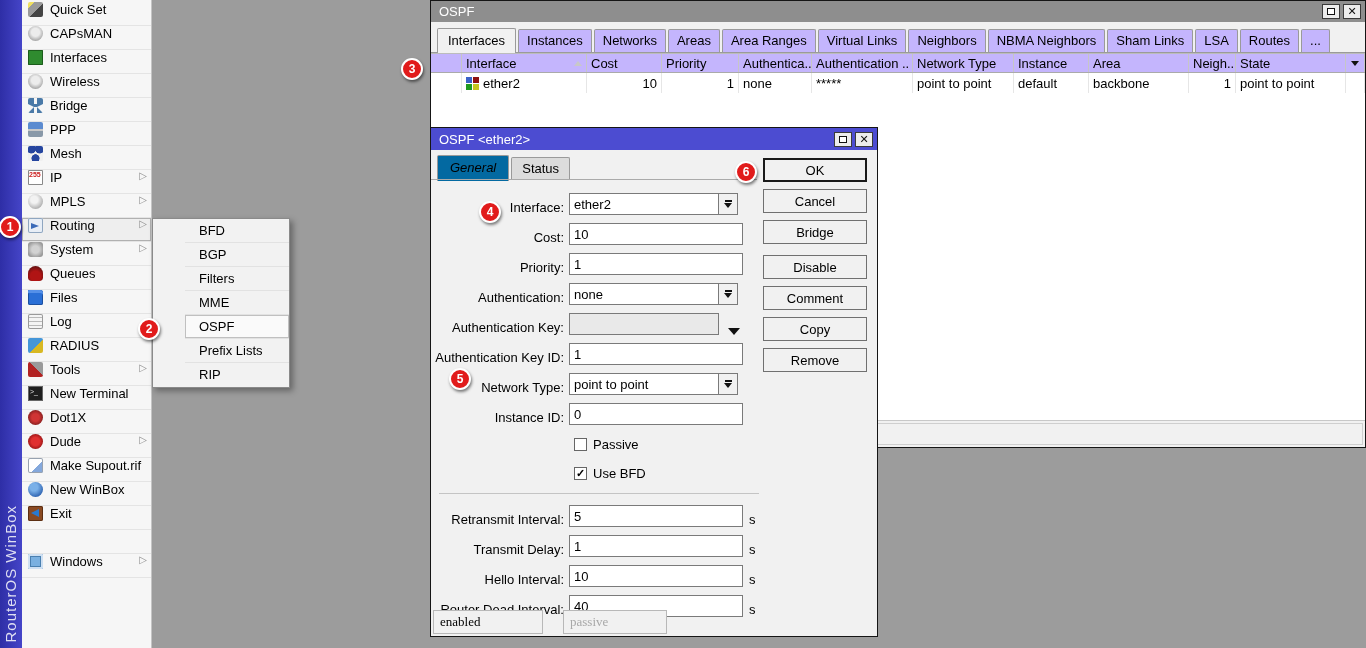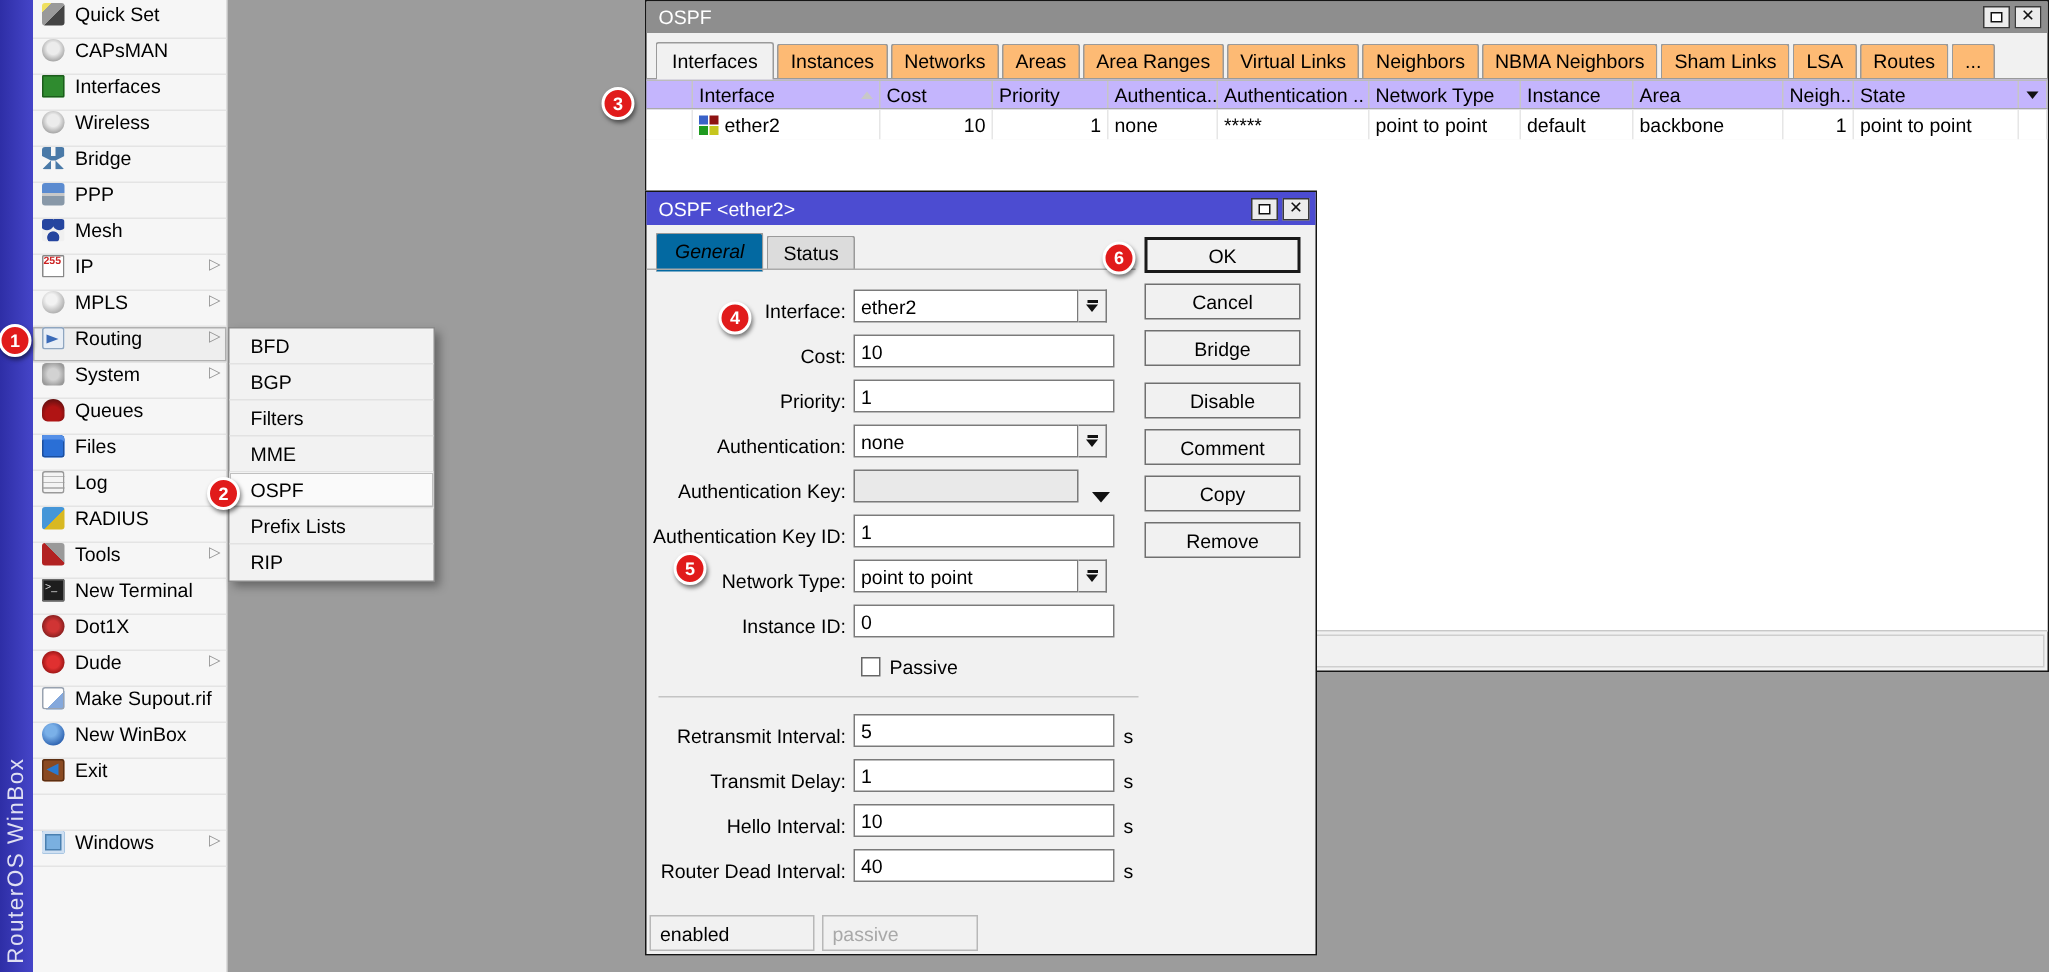--- a/index.html
+++ b/index.html
@@ -41,35 +41,35 @@
   .ic-dot1x { border-radius:50%; background:radial-gradient(circle,#d03434 35%,#7e1c1c 78%); }
   .ic-dude { border-radius:50%; background:radial-gradient(circle,#e03030 38%,#8e1010 80%); }
   .ic-supout { background:linear-gradient(135deg,#ffffff 58%,#84a8dc 58%); box-shadow:inset 0 0 0 1px #98a2b0; }
   .ic-winbox { border-radius:50%; background:radial-gradient(circle at 40% 35%,#7ab0e8 28%,#2a5fae 78%); }
   .ic-exit { background:#8a4a22; box-shadow:inset 0 0 0 1px #5c2f12; }
   .ic-exit::after { content:""; position:absolute; left:3px; top:3px; border-top:4px solid transparent; border-bottom:4px solid transparent; border-right:8px solid #2a7ad0; }
   .ic-windows { background:#7ab0e0; box-shadow:inset 0 0 0 2px #cfe0f2, inset 0 0 0 3px #4a80b0; border-radius:1px; }
 
   
   .submenu { position:absolute; left:152px; top:218px; width:138px; background:#f2f2f2; border:1px solid #8a8a8a; box-shadow:3px 3px 6px rgba(0,0,0,.35); z-index:6; }
-  .sm-item { height:24px; line-height:23px; padding-left:14px; border-bottom:1px solid #e2e2e2; white-space:nowrap; }
+  .sm-item { height:24px; line-height:23px; padding-left:14px; border-bottom:1px solid #e2e2e2; white-space:nowrap;margin-left:32px; }
   .sm-item:last-child { border-bottom:none; }
   .sm-item.hl { background:#fafafa; box-shadow:inset 0 0 0 1px #c0c0c0; }
 
   
   .win-btns { margin-left:auto; display:flex; gap:3px; }
   .win-btn { width:18px; height:15px; background:#ececec; border:1px solid #3a3a3a; display:flex; align-items:center; justify-content:center; }
   .max-glyph { width:8px; height:7px; border:1px solid #111; display:block; background:#fff; }
   .close-glyph::after { content:"✕"; font-size:11px; line-height:1; color:#111; }
 
   
   .mwin { position:absolute; left:430px; top:0; width:936px; height:448px; background:#f1f1f1; border:1px solid #151515; z-index:1; display:flex; flex-direction:column; }
   .mwin-title { height:21px; flex:none; background:#8e8e8e; color:#fff; display:flex; align-items:center; padding:0 4px 0 8px; }
   .tabs { flex:none; display:flex; align-items:flex-end; padding:5px 6px 0; border-bottom:1px solid #9a9a9a; }
-  .tab { background:#fdba74; border:1px solid #9a9a9a; border-bottom:none; border-radius:2px 2px 0 0; padding:3px 8px 4px; margin-right:2px; white-space:nowrap; }
+  .tab { background:#c4b5fd; border:1px solid #9a9a9a; border-bottom:none; border-radius:2px 2px 0 0; padding:3px 8px 4px; margin-right:2px; white-space:nowrap; }
   .tab.active { background:#f1f1f1; padding:4px 10px 5px; position:relative; top:1px; }
   .toolbar { flex:none; display:flex; gap:5px; padding:6px 6px 6px 7px; position:relative; align-items:center; }
   .tbtn { width:26px; height:24px; background:#f1f1f1; border:1px solid #8a8a8a; display:flex; align-items:center; justify-content:center; }
   .tbtn.disabled { border-color:#bcbcbc; }
   .glyph-plus::after { content:"+"; font-size:19px; font-weight:bold; color:#2222c8; line-height:1; }
   .glyph-minus::after { content:"−"; font-size:16px; color:#c4c4c4; line-height:1; }
   .glyph-check::after { content:"✓"; font-size:14px; color:#d2d2d2; line-height:1; }
   .glyph-xx::after { content:"✕"; font-size:14px; color:#d2d2d2; line-height:1; }
   .glyph-doc { width:13px; height:11px; border:1px solid #c2c2c2; background:linear-gradient(#fff,#f0f0f0); border-radius:1px; }
   .glyph-funnel { width:13px; height:15px; background:linear-gradient(#a8aede,#5a64b8); clip-path:polygon(0 0,100% 0,58% 45%,58% 100%,42% 100%,42% 45%); }
@@ -117,21 +117,21 @@
   .dd { width:19px; height:22px; border:1px solid #7a7a7a; border-left:none; background:#f1f1f1; display:flex; flex-direction:column; align-items:center; justify-content:center; gap:1px; }
   .dd-bar { width:7px; height:2px; background:#111; }
   .dd-tri { width:0; height:0; border-left:4px solid transparent; border-right:4px solid transparent; border-top:5px solid #111; }
   .tri-plain { width:0; height:0; border-left:6px solid transparent; border-right:6px solid transparent; border-top:7px solid #111; margin-left:9px; }
   .cbrow { display:flex; align-items:center; height:22px; margin-bottom:7px; margin-left:143px; }
   .cb { width:13px; height:13px; border:1px solid #666; background:#fff; margin-right:6px; display:flex; align-items:center; justify-content:center; }
   .cb.checked::after { content:"✓"; font-size:11px; font-weight:bold; line-height:1; }
   .fdivider { width:320px; margin:9px 0 11px 8px; border-top:1px solid #c4c4c4; }
   .unit { margin-left:6px; }
 
-  .status { position:absolute; left:2px; right:2px; bottom:2px; height:24px; display:flex; gap:5px; }
+  .status { position:absolute; left:2px; right:2px; bottom:2px; height:24px; display:flex; gap:20px;font-family:Liberation Serif, serif; }
   .st-box { border:1px solid #b8b8b8; background:#f1f1f1; display:flex; align-items:center; padding:0 6px; white-space:nowrap; }
   .st-1 { width:110px; } .st-2 { width:104px; color:#a8a8a8; } .st-3 { width:214px; }
 
   
   .ann { position:absolute; width:22px; height:22px; border-radius:50%; background:#e11b1b; border:2px solid #fff; box-shadow:1px 2px 3px rgba(0,0,0,.5); color:#fff; font-size:12px; font-weight:bold; display:flex; align-items:center; justify-content:center; z-index:50; }
 </style>
 </head>
 <body>
 
 <div class="brand-strip">
@@ -386,20 +386,24 @@
       </div>
       <div class="frow">
         <span class="flabel">Instance ID:</span>
         <input class="txt" value="0" style="">
       </div>
 
       <div class="cbrow">
         <span class="cb"></span>
         <span>Passive</span>
       </div>
+      <div class="cbrow">
+        <span class="cb checked"></span>
+        <span>Use BFD</span>
+      </div>
 
       <div class="fdivider"></div>
 
       <div class="frow">
         <span class="flabel">Retransmit Interval:</span>
         <input class="txt" value="5" style="">
         <span class="unit">s</span>
       </div>
       <div class="frow">
         <span class="flabel">Transmit Delay:</span>

